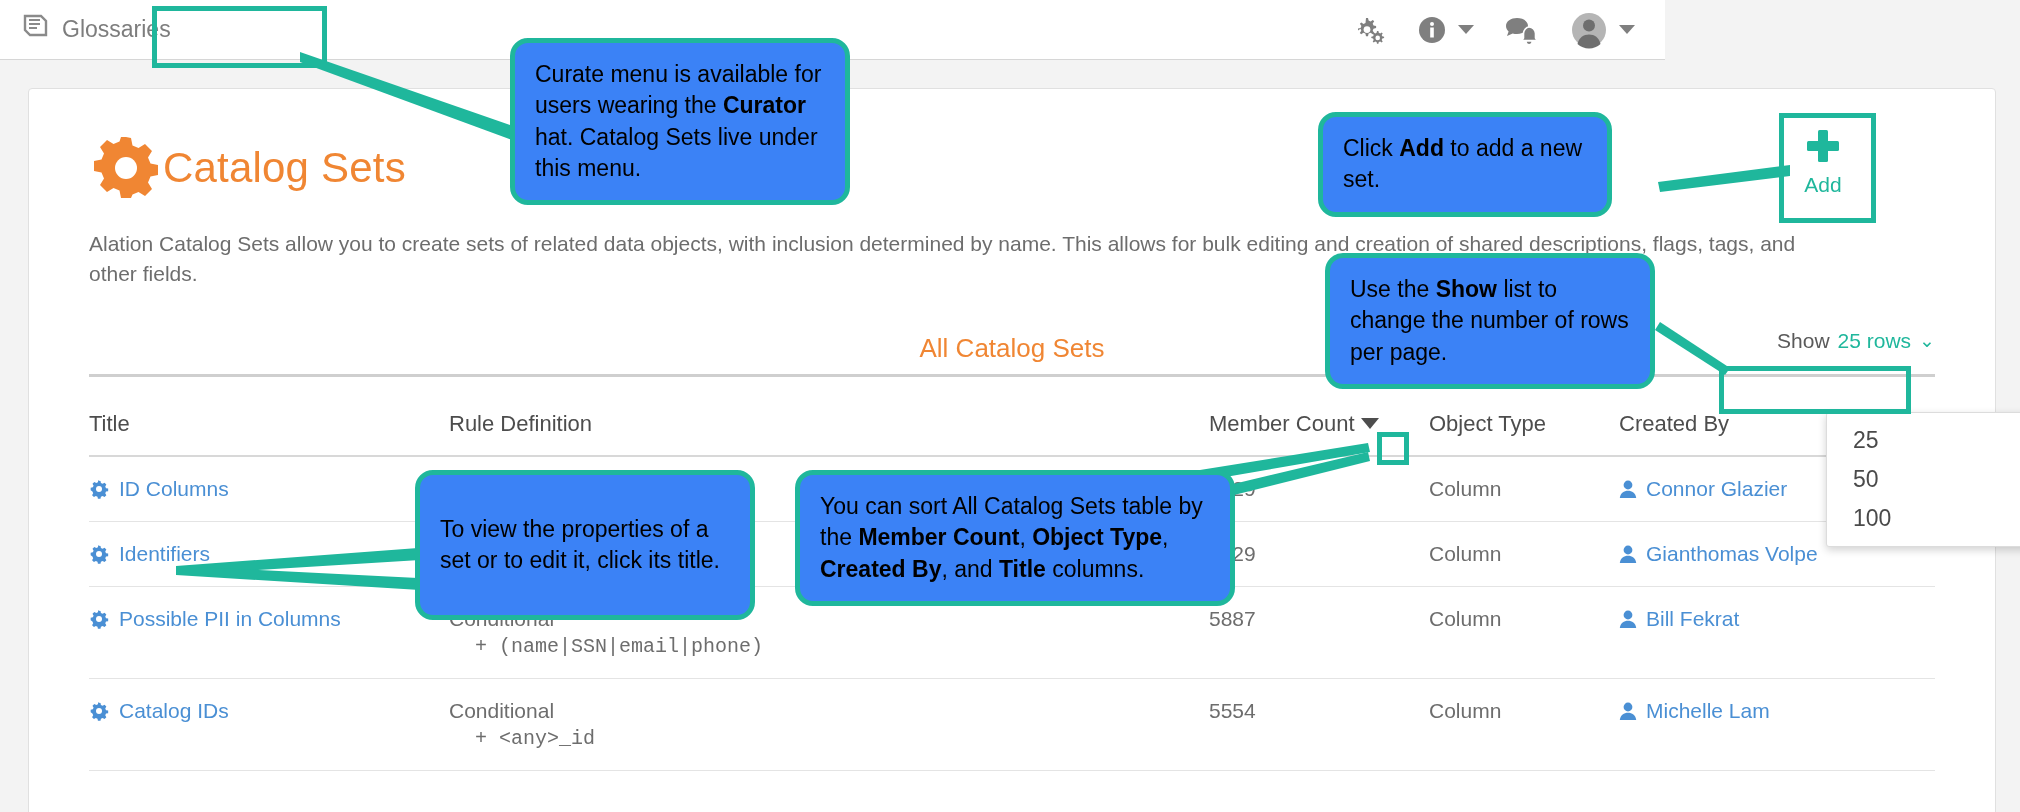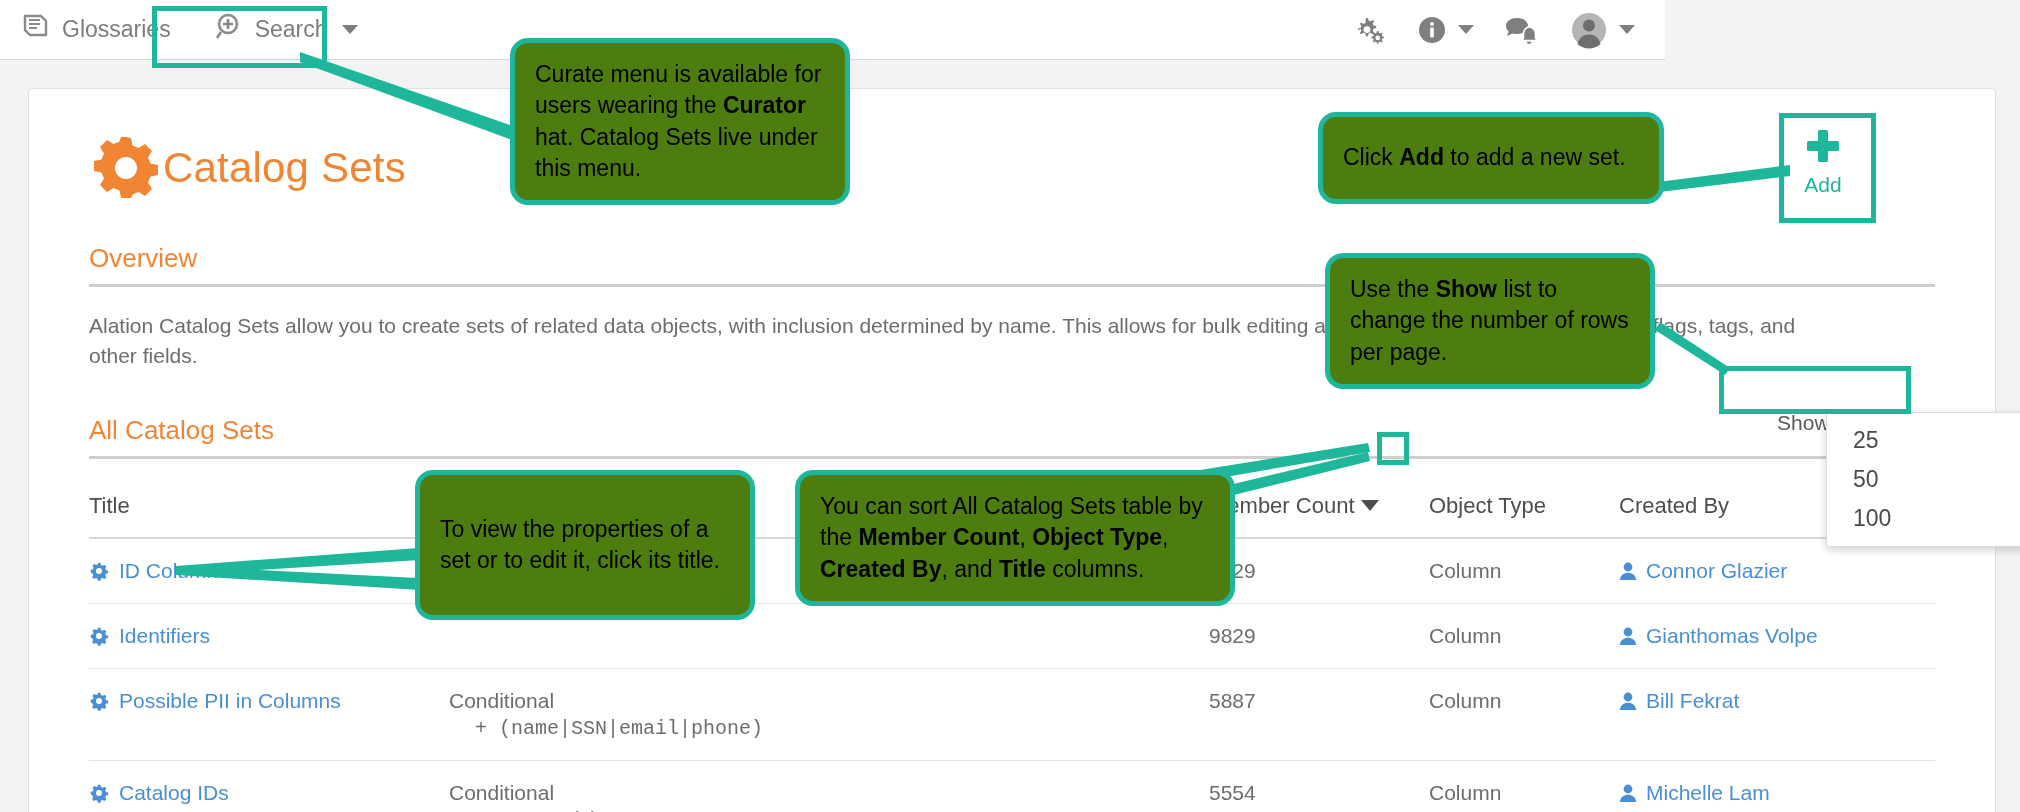--- a/index.html
+++ b/index.html
@@ -48,21 +48,21 @@
   .page-title{ font-size:42px; color:#f08633; font-weight:normal; letter-spacing:.2px;}
 
   .sec-head{
     margin-top:38px; font-size:26px; color:#f08633;
     padding-bottom:10px; border-bottom:3px solid #cfcfcf;
   }
   .overview-text{
     margin-top:24px; font-size:21px; color:#6d6d6d; line-height:1.42; max-width:1740px;
   }
 
-  .allsets-row{ margin-top:44px; position:relative; }
+  .allsets-row{ margin-top:44px; position:relative;text-align:center; }
   .allsets-head{
     font-size:26px; color:#f08633; padding-bottom:10px; border-bottom:3px solid #cfcfcf;
   }
   .show-ctl{
     position:absolute; right:0; top:-4px; font-size:21px; color:#5a5a5a;
     display:flex; align-items:center; gap:8px;
   }
   .show-ctl .val{ color:#1fb79c; }
   .chev{ color:#1fb79c; font-size:19px; }
 
@@ -93,21 +93,21 @@
   .title-link{ color:#4a8fd4; display:flex; align-items:center; gap:10px; cursor:pointer;}
   .gear-sm{ width:20px; height:20px; flex:0 0 20px; }
   .rule-main{ color:#6d6d6d; }
   .rule-code{ font-family:"Liberation Mono", monospace; font-size:20px; color:#6d6d6d; padding-left:26px; margin-top:4px;}
   .user-link{ color:#4a8fd4; display:flex; align-items:center; gap:9px; cursor:pointer;}
   .user-ic{ width:18px;height:20px; flex:0 0 18px; }
 
   .mc-head{ display:inline-flex; align-items:center; gap:6px; }
   .sort-tri{ width:0;height:0;border-left:9px solid transparent;border-right:9px solid transparent;border-top:11px solid #4d4d4d;}
   .bubble{
-    position:absolute; background:#4d7c0f; border:5px solid #1fb79c; border-radius:18px;
+    position:absolute; background:#3b82f6; border:5px solid #1fb79c; border-radius:18px;
     font-size:23px; color:#000; line-height:1.36; padding:16px 20px; z-index:60;
   }
   .bubble b{ font-weight:bold; }
   svg.lines{ position:absolute; left:0; top:0; width:2020px; height:812px; z-index:55; pointer-events:none; }
 </style>
 </head>
 <body>
 
 <div class="topnav">
   <div class="nav-left">
@@ -118,32 +118,20 @@
             <g fill="#8a8a8a">
           <path d="M3 2h16l5 5v14H8l-5-5z" fill="none" stroke="#8a8a8a" stroke-width="2.4"></path>
           <path d="M7 6h11M7 10h11M7 14h8" stroke="#8a8a8a" stroke-width="2"></path>
             </g>
           </svg>
       </span>
       <span>Glossaries</span>
     </div>
 
 
-    <div class="nav-item">
-      <span>
-        <svg width="30" height="28" viewBox="0 0 30 28">
-            <g fill="none" stroke="#8a8a8a" stroke-width="2.6">
-          <circle cx="13" cy="11" r="9"></circle>
-              <path d="M8 11h10M13 6v10M6 19l-4 6"></path>
-            </g>
-          </svg>
-      </span>
-      <span>Search</span>
-      <span class="caret-down"></span>
-    </div>
   </div>
 
   <div class="nav-right">
     <div class="ic">
       <svg width="34" height="32" viewBox="0 0 34 32">
           <g fill="#7f7f7f">
         <path d="M13 4l2 0 .6 2.6 2 .8 2.2-1.5 1.4 1.4-1.5 2.2.8 2 2.6.6v2l-2.6.6-.8 2 1.5 2.2-1.4 1.4-2.2-1.5-2 .8-.6 2.6h-2l-.6-2.6-2-.8-2.2 1.5-1.4-1.4 1.5-2.2-.8-2L5 16.6v-2l2.6-.6.8-2L6.9 9.8l1.4-1.4 2.2 1.5 2-.8z"></path>
         <circle cx="14" cy="15.6" r="3.4" fill="#fff"></circle>
         <path d="M24 17l1.4 0 .4 1.8 1.4.6 1.5-1 1 1-1 1.5.6 1.4 1.8.4v1.4l-1.8.4-.6 1.4 1 1.5-1 1-1.5-1-1.4.6-.4 1.8H24l-.4-1.8-1.4-.6-1.5 1-1-1 1-1.5-.6-1.4-1.8-.4v-1.4l1.8-.4.6-1.4-1-1.5 1-1 1.5 1 1.4-.6z"></path>
         <circle cx="24.7" cy="23.9" r="2.3" fill="#fff"></circle>
@@ -184,21 +172,20 @@
     <div class="page-title-row">
       <span class="gear-big">
         <svg width="74" height="74" viewBox="0 0 74 74">
           <path fill="#f08633" d="M37 6l5 1 1.5 7.5 6 2.5 6.5-4 7 7-4 6.5 2.5 6 7.5 1.5v10l-7.5 1.5-2.5 6 4 6.5-7 7-6.5-4-6 2.5L42 67h-10l-1.5-7.5-6-2.5-6.5 4-7-7 4-6.5-2.5-6L5 40V30l7.5-1.5 2.5-6-4-6.5 7-7 6.5 4 6-2.5L32 6z"></path>
           <circle cx="37" cy="37" r="11" fill="#fff"></circle>
           </svg>
       </span>
       <div class="page-title">Catalog Sets</div>
     </div>
 
-    <div class="sec-head">Overview</div>
     <div class="overview-text">Alation Catalog Sets allow you to create sets of related data objects, with inclusion determined by name. This allows for bulk editing and creation of shared descriptions, flags, tags, and other fields.</div>
 
     <div class="allsets-row">
       <div class="allsets-head">All Catalog Sets</div>
       <div class="show-ctl">
         <span>Show</span>
         <span class="val">25 rows</span>
         <span class="chev">⌄</span>
       </div>
     </div>
@@ -367,21 +354,21 @@
 
 <div class="hl-box" style="left:152px; top:6px; width:175px; height:62px;"></div>
 <div class="hl-box" style="left:1779px; top:113px; width:97px; height:110px;"></div>
 <div class="hl-box" style="left:1719px; top:366px; width:192px; height:48px;"></div>
 <div class="hl-box" style="left:1377px; top:432px; width:32px; height:33px;"></div>
 
 <div class="bubble" style="left:510px; top:38px; width:340px;">
   <span>Curate menu is available for users wearing the </span><b>Curator</b><span> hat. Catalog Sets live under this menu.</span>
 </div>
 
-<div class="bubble" style="left:1318px; top:112px; width:346px; display:flex; align-items:center; min-height:92px;">
+<div class="bubble" style="left:1318px; top:112px; width:294px; display:flex; align-items:center; min-height:92px;">
   <div><span>Click </span><b>Add</b><span> to add a new set.</span></div>
 </div>
 
 <div class="bubble" style="left:1325px; top:253px; width:330px;">
   <span>Use the </span><b>Show</b><span> list to change the number of rows per page.</span>
 </div>
 
 <div class="bubble" style="left:415px; top:470px; width:340px; display:flex; align-items:center; min-height:150px;">
   <div>To view the properties of a set or to edit it, click its title.</div>
 </div>

